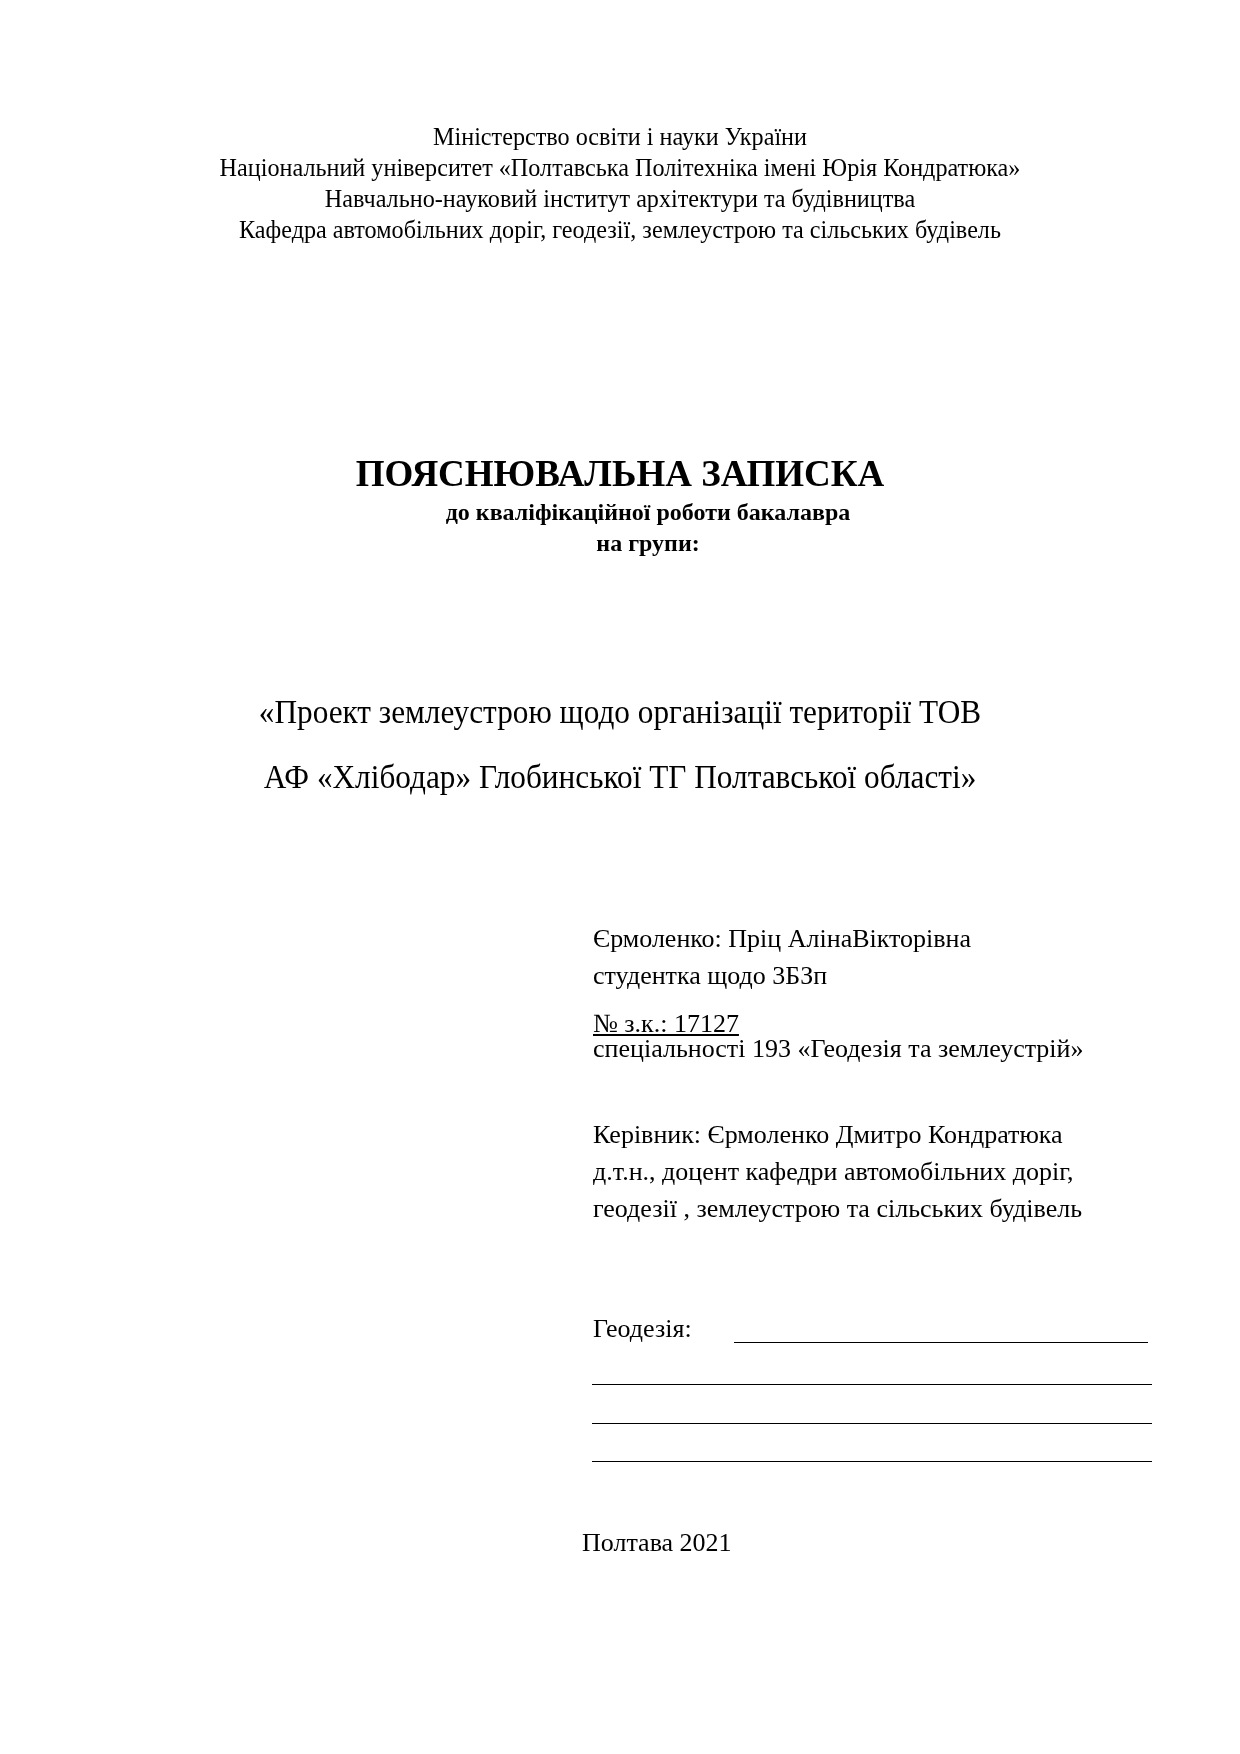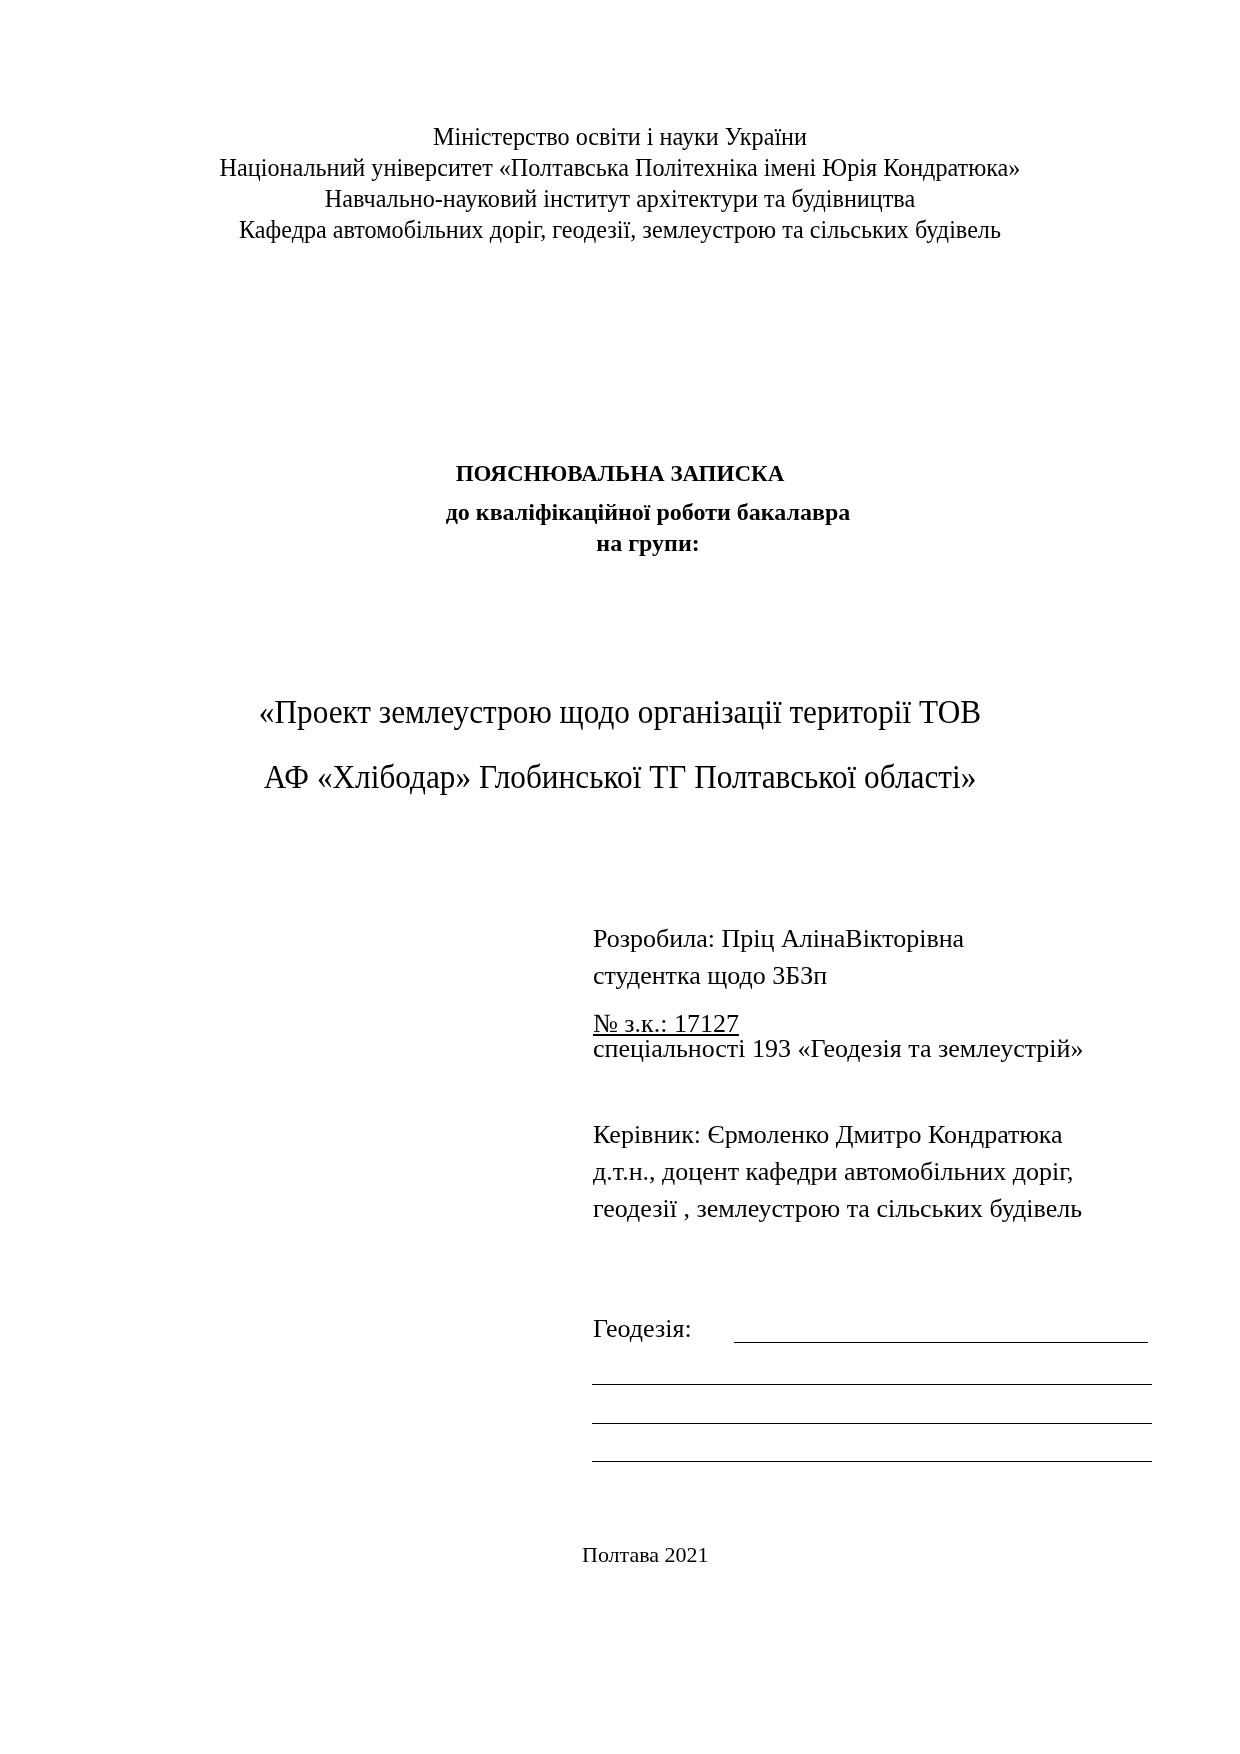--- a/index.html
+++ b/index.html
@@ -3,43 +3,43 @@
 <meta charset="utf-8">
 <style>
   html, body { margin: 0; padding: 0; background: #ffffff; }
   body {
     width: 1240px; height: 1754px; position: relative; overflow: hidden;
     font-family: "Liberation Serif", "DejaVu Serif", serif; color: #000;
   }
   .abs { position: absolute; white-space: nowrap; }
   .center { left: 0; width: 1240px; text-align: center; }
   .header-line { font-size: 26px; line-height: 31px; transform: scaleX(0.93); transform-origin: center; }
-  .title { font-size: 23px; font-weight: bold; line-height: 40px; }
+  .title { font-size: 37px; font-weight: bold; line-height: 40px; }
   .subtitle { font-size: 24px; font-weight: bold; line-height: 31px; padding-left: 28px; }
   .topic { font-size: 34px; line-height: 40px; transform: scaleX(0.92); transform-origin: center; }
   .info { left: 593px; font-size: 26px; line-height: 30px; }
   .rule { position: absolute; height: 0; border-top: 1.5px solid #000; }
-  .city { font-size: 22px; line-height: 30px; margin-top: 12px; }
+  .city { font-size: 26px; line-height: 30px; }
 </style>
 </head>
 <body>
 
 <div class="abs center header-line" style="top:121px;">Міністерство освіти і науки України</div>
 <div class="abs center header-line" style="top:152px;">Національний університет «Полтавська Політехніка імені Юрія Кондратюка»</div>
 <div class="abs center header-line" style="top:183px;">Навчально-науковий інститут архітектури та будівництва</div>
 <div class="abs center header-line" style="top:214px;">Кафедра автомобільних доріг, геодезії, землеустрою та сільських будівель</div>
 
 <div class="abs center title" style="top:454px;">ПОЯСНЮВАЛЬНА ЗАПИСКА</div>
 <div class="abs center subtitle" style="top:497px;">до кваліфікаційної роботи бакалавра</div>
 <div class="abs center subtitle" style="top:528px;">на групи:</div>
 
 <div class="abs center topic" style="top:692px;">«Проект землеустрою щодо організації території ТОВ</div>
 <div class="abs center topic" style="top:757px;">АФ «Хлібодар» Глобинської ТГ Полтавської області»</div>
 
-<div class="abs info" style="top:924px;">Розробила: Пріц АлінаВікторівна</div>
+<div class="abs info" style="top:924px;">Єрмоленко: Пріц АлінаВікторівна</div>
 <div class="abs info" style="top:961px;">студентка щодо  3БЗп</div>
 <div class="abs info" style="top:998px;margin-top:36px;">спеціальності 193 «Геодезія та землеустрій»</div>
 <div class="abs info" style="top:1009px;text-decoration:underline;">№ з.к.: 17127</div>
 
 <div class="abs info" style="top:1120px;">Керівник: Єрмоленко Дмитро Кондратюка</div>
 <div class="abs info" style="top:1157px;">д.т.н., доцент кафедри автомобільних доріг,</div>
 <div class="abs info" style="top:1194px;">геодезії , землеустрою та сільських будівель</div>
 
 <div class="abs info" style="top:1314px;">Геодезія:</div>
 <div class="rule" style="left:734px; width:414px; top:1342px;"></div>

